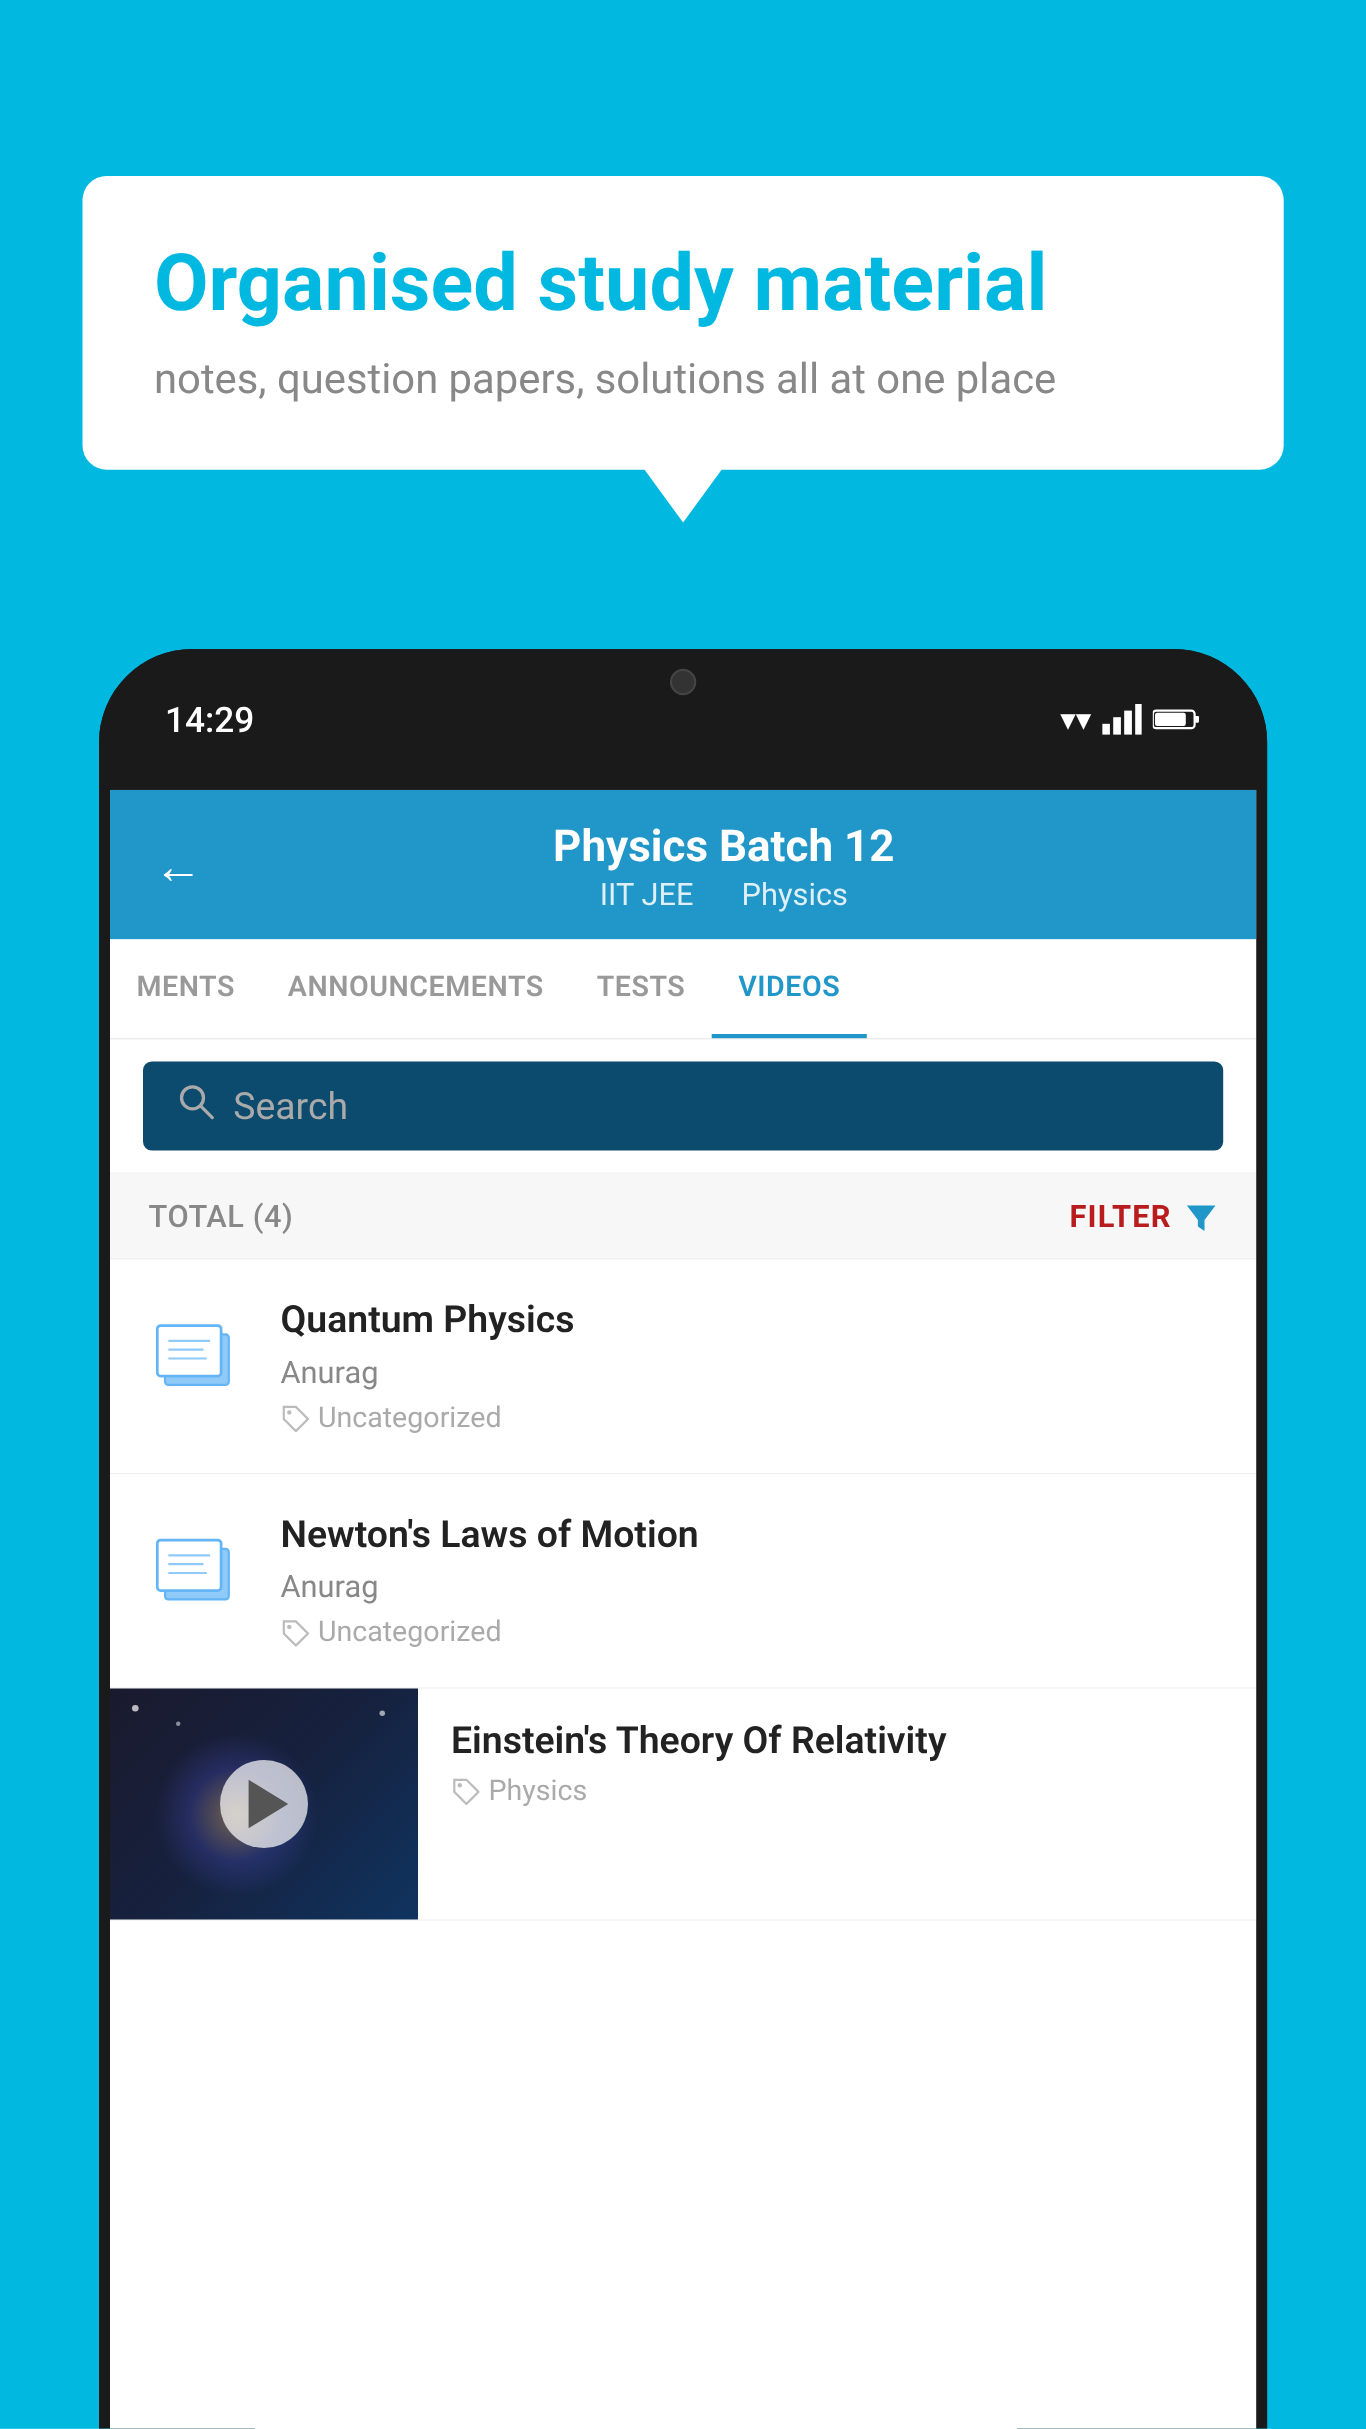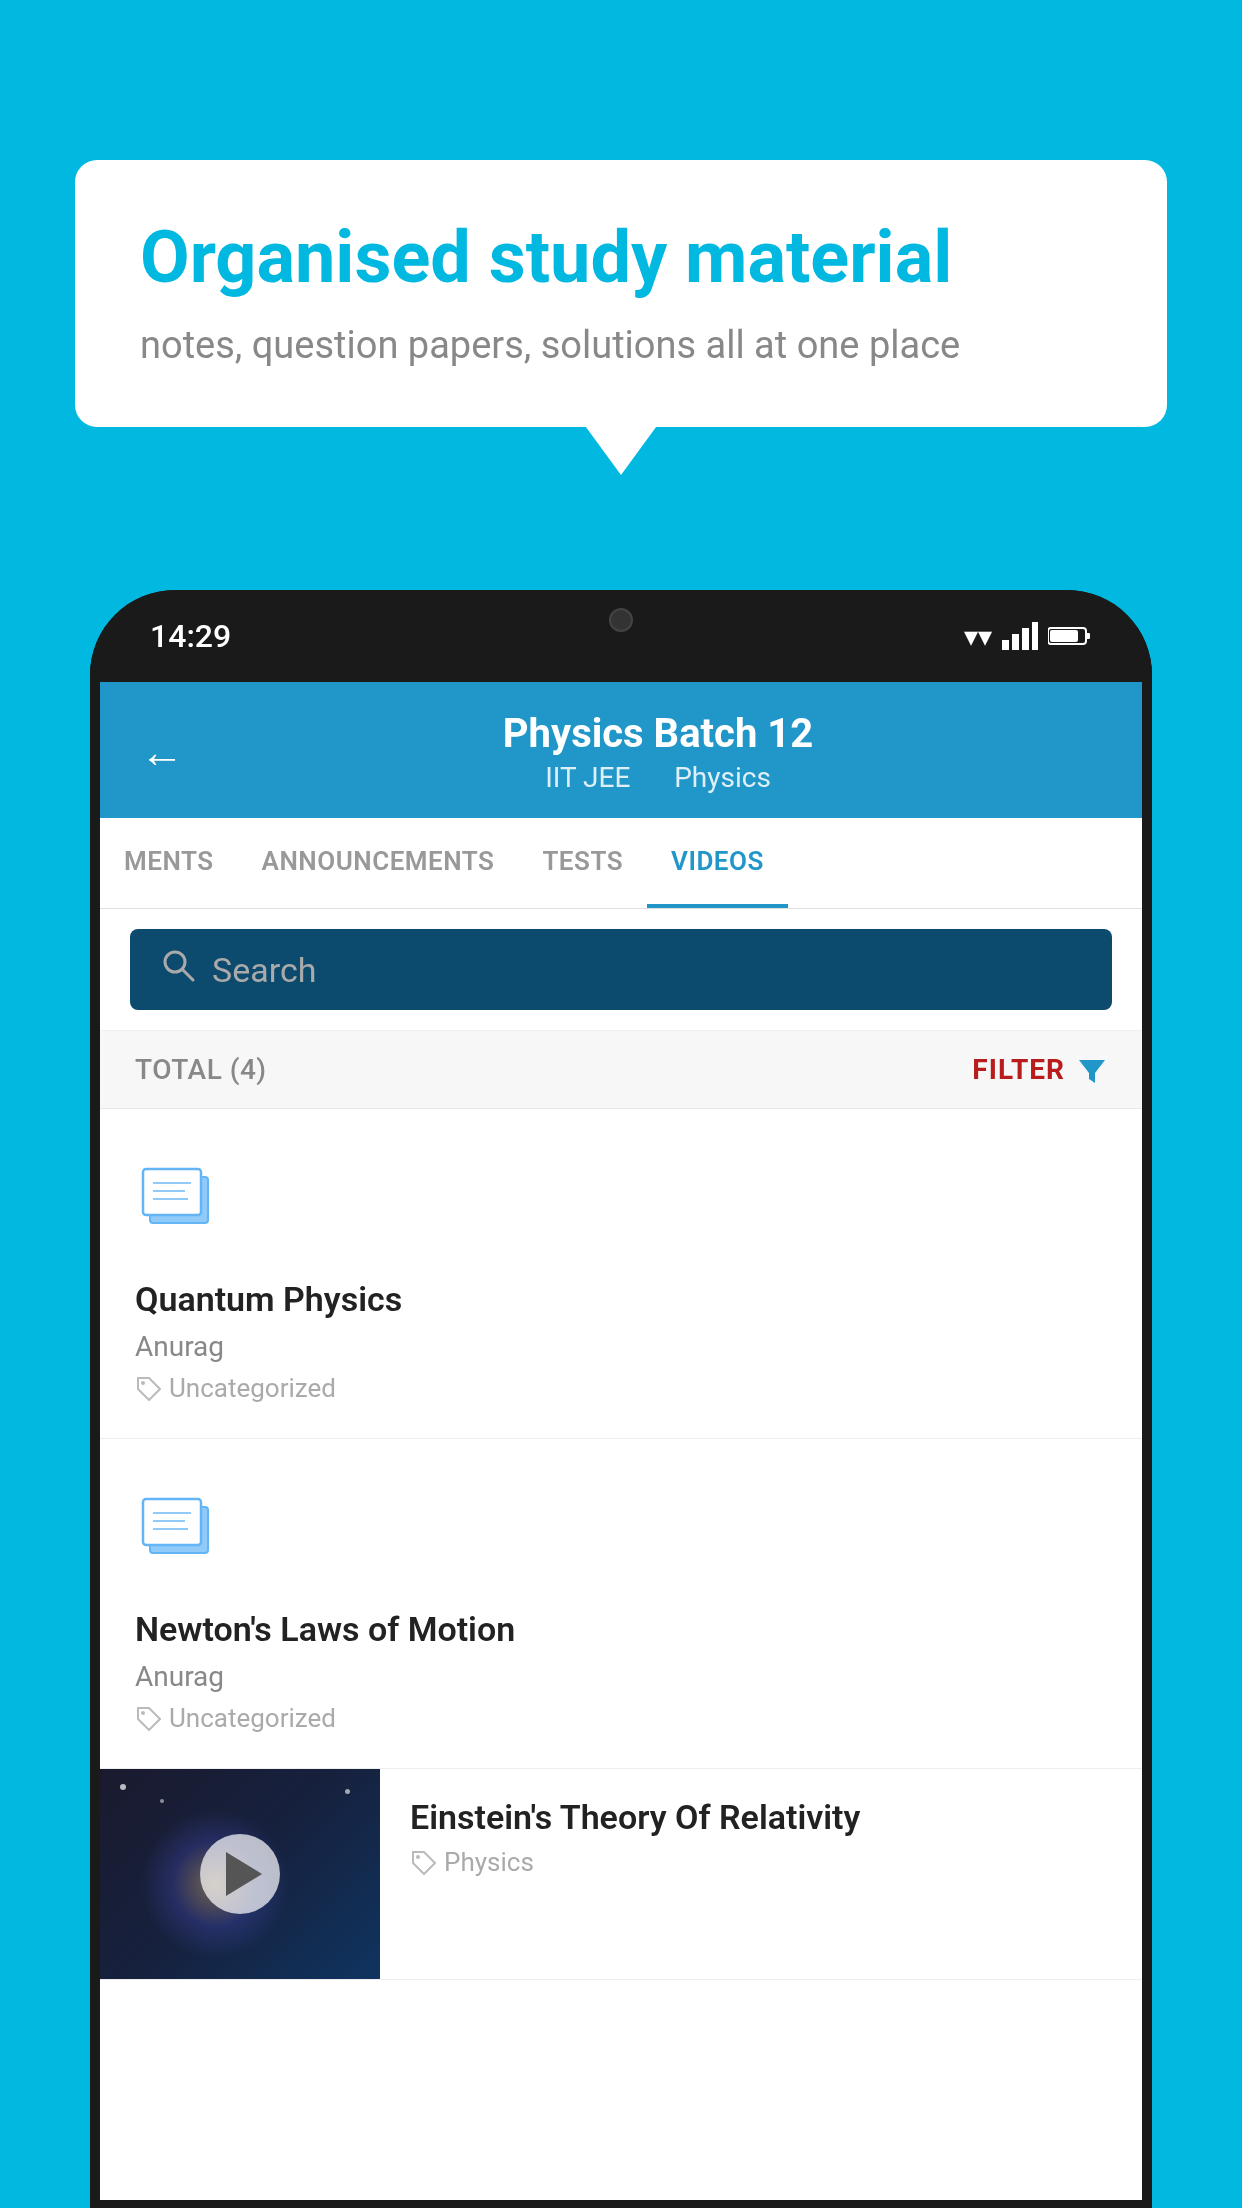--- a/index.html
+++ b/index.html
@@ -56,21 +56,21 @@
       right: 90px;
       bottom: 0;
       background: #1a1a1a;
       border-radius: 85px 85px 0 0;
       overflow: hidden;
     }
 
     
     .phone-top {
       background: #1a1a1a;
-      height: 92px;
+      height: 128px;
       position: relative;
       display: flex;
       align-items: center;
       padding: 12px 60px;
     }
     .phone-top .time {
       color: white;
       font-size: 32px;
       font-weight: 500;
     }
@@ -216,21 +216,20 @@
     
     .video-list {
       background: white;
     }
     .video-item {
       display: flex;
       align-items: flex-start;
       padding: 35px 35px;
       border-bottom: 1px solid #eeeeee;
       gap: 30px;
-      flex-direction: column;
     }
     .item-icon {
       width: 90px;
       height: 100px;
       flex-shrink: 0;
       margin-top: 5px;
     }
     .item-details {
       flex: 1;
     }

